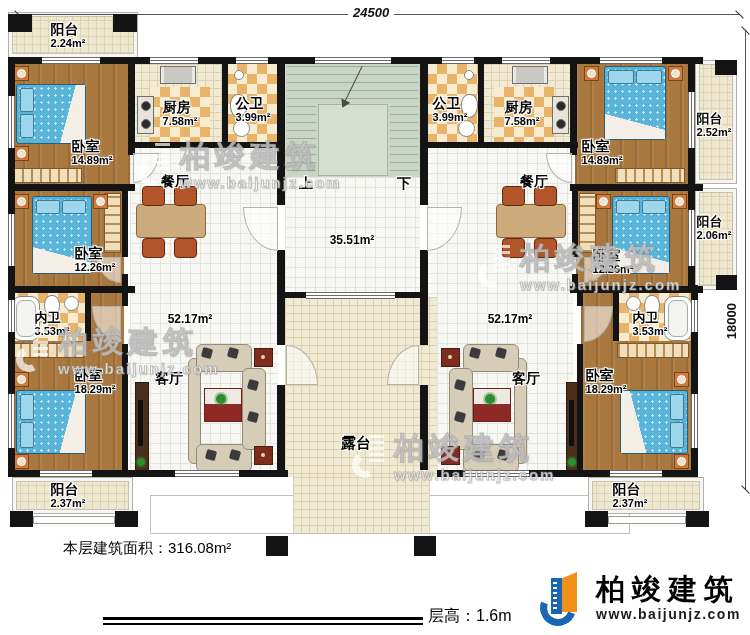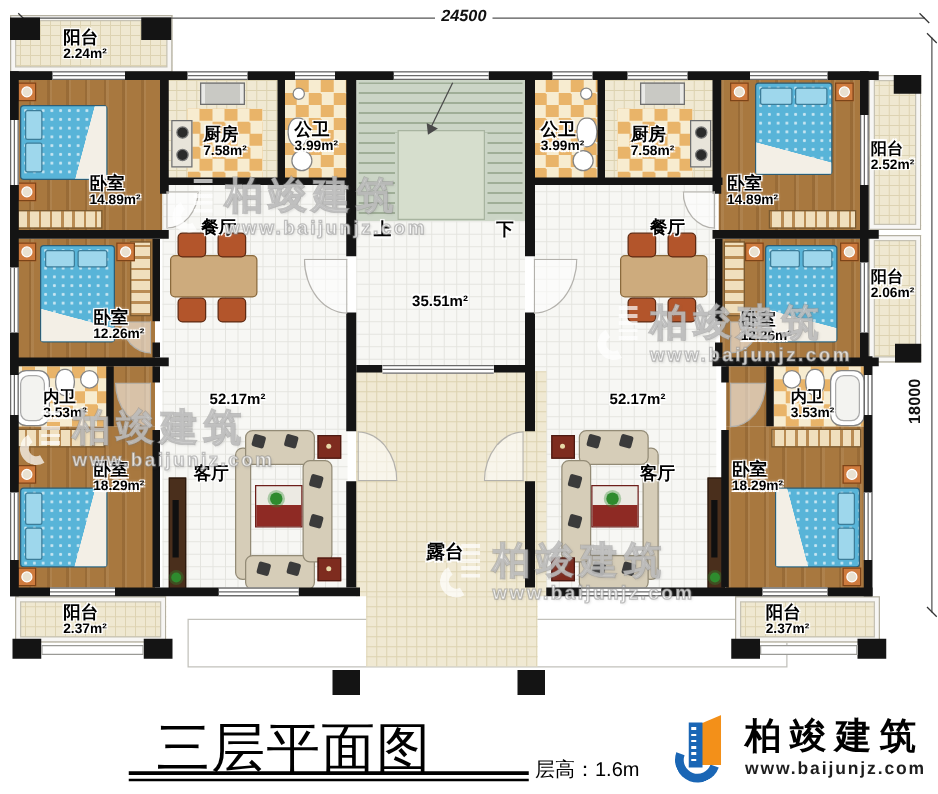--- a/index.html
+++ b/index.html
@@ -498,21 +498,21 @@
     <span class="wm-g">
         <i class="a"></i>
         <i class="b"></i>
       </span>
     <span>
         <div class="wm-name">柏竣建筑</div>
     <div class="wm-url">www.baijunjz.com</div>
       </span>
     </div>
 
-  <div class="f-title">三层平面图</div>
+  <div class="f-area">本层建筑面积：316.08m²</div>
   <i class="f-ul1"></i>
   <i class="f-ul2"></i>
   <div class="f-height">层高：1.6m</div>
   <div class="logo">
     <span class="logo-ic">
         <i class="sw"></i>
         <i class="bo"></i>
         <i class="bb"></i>
       </span>
     <span>

